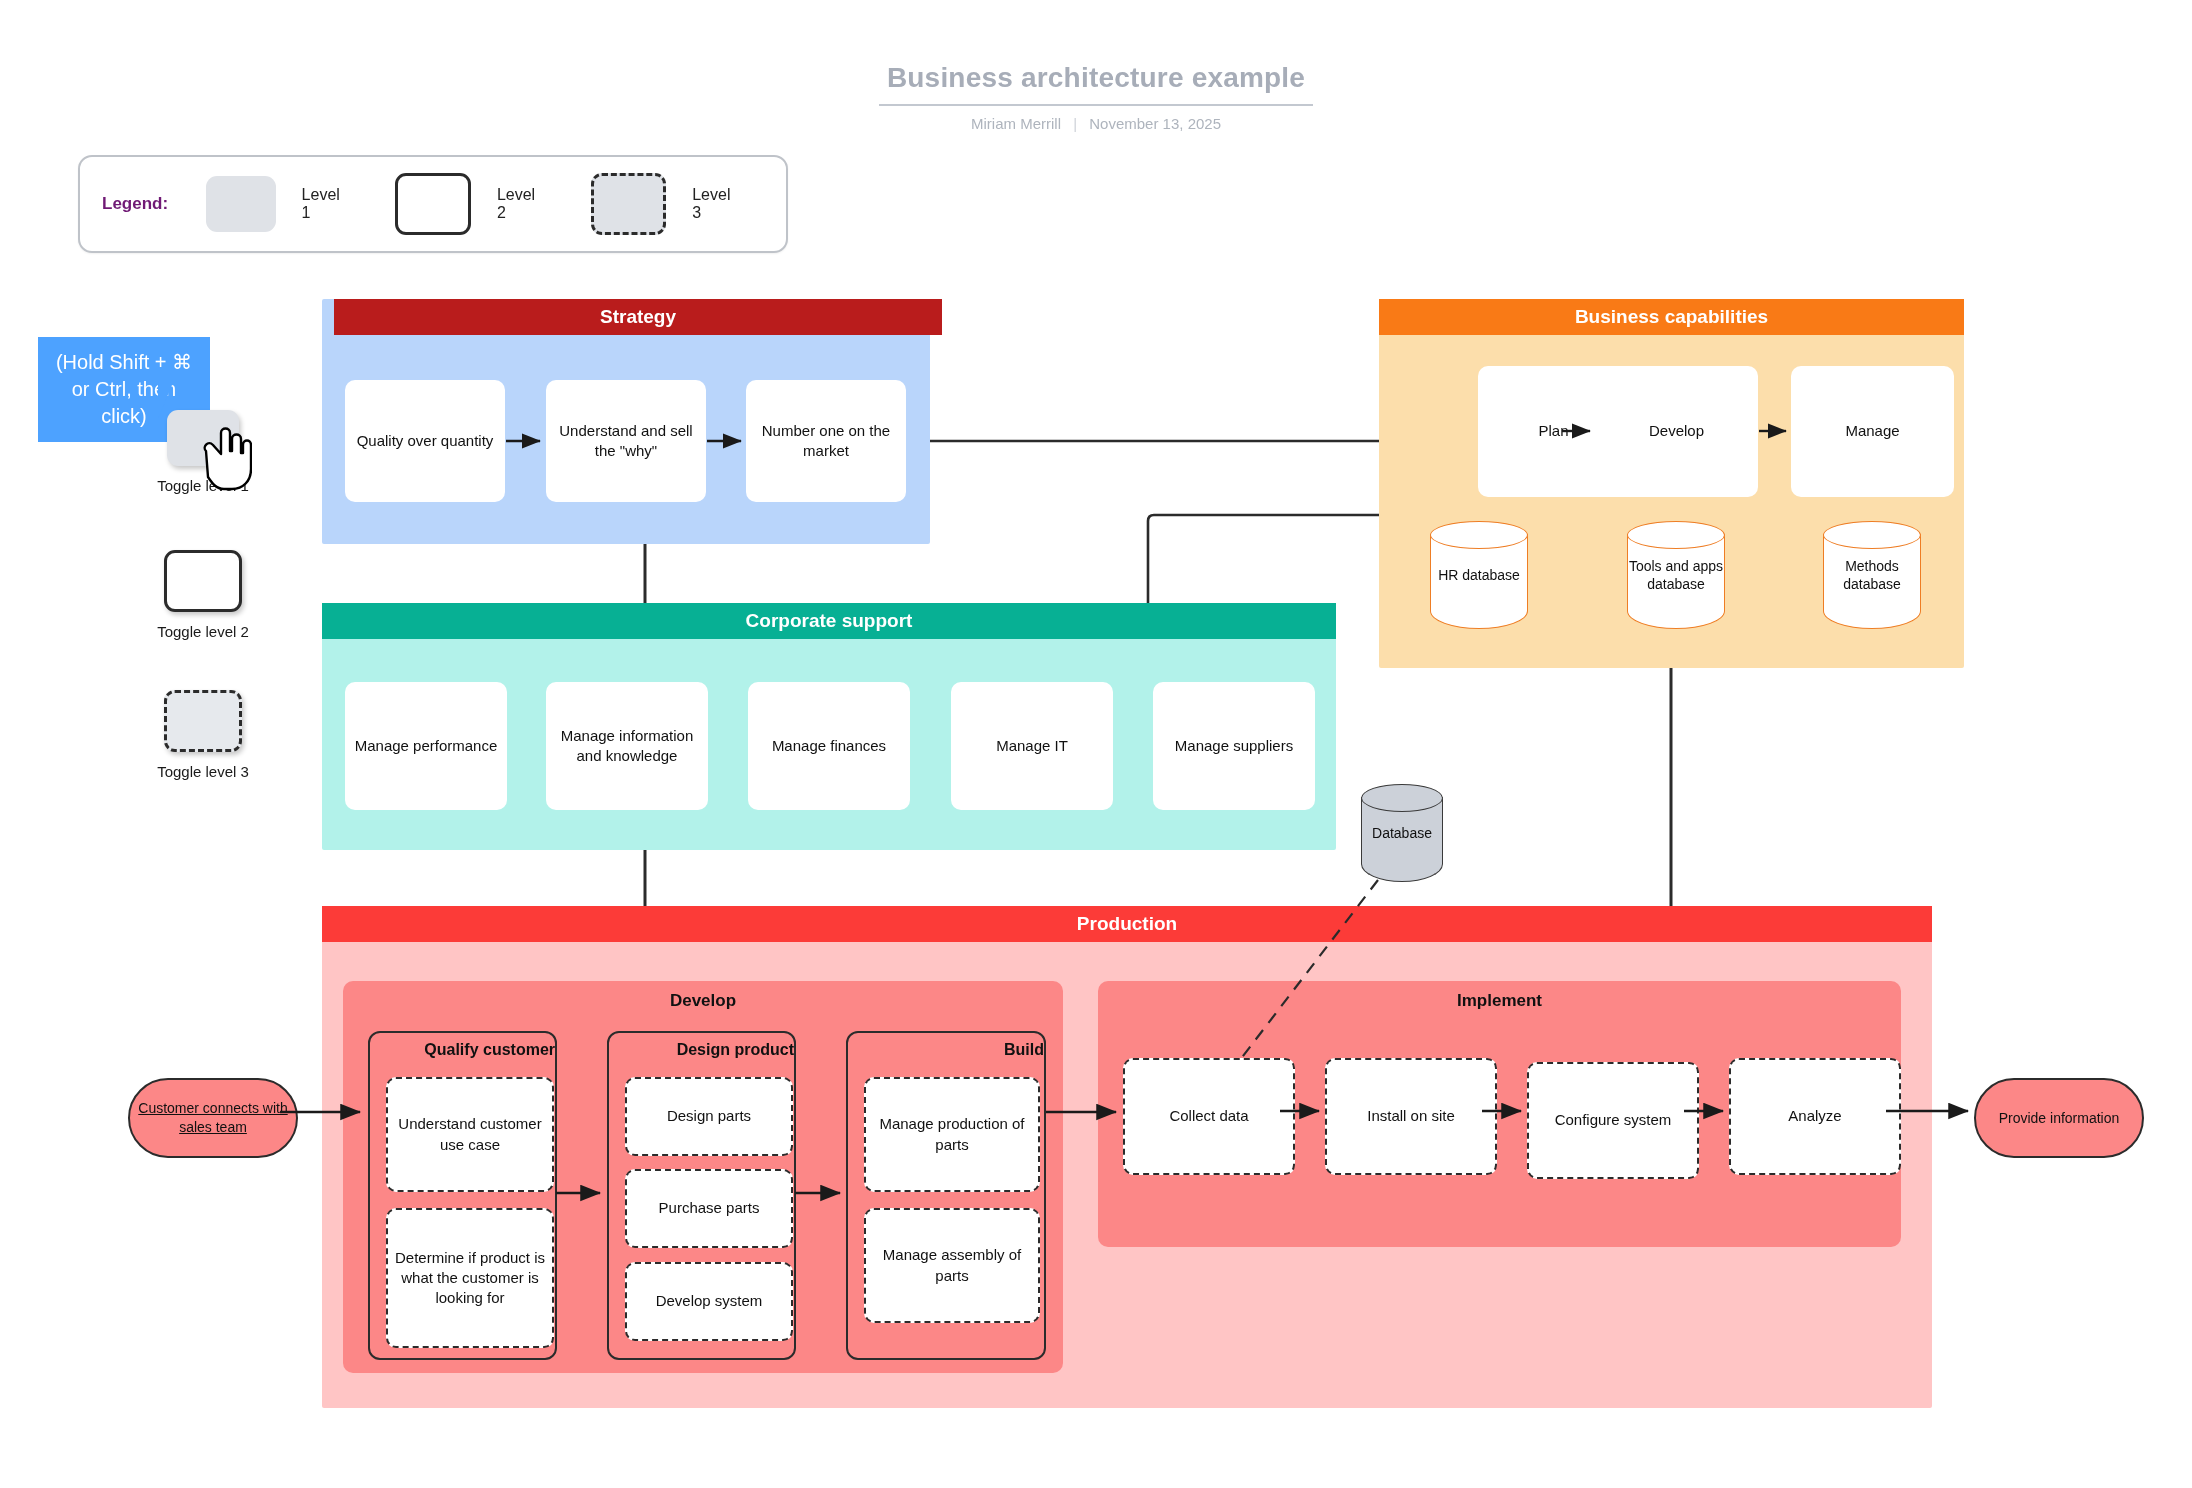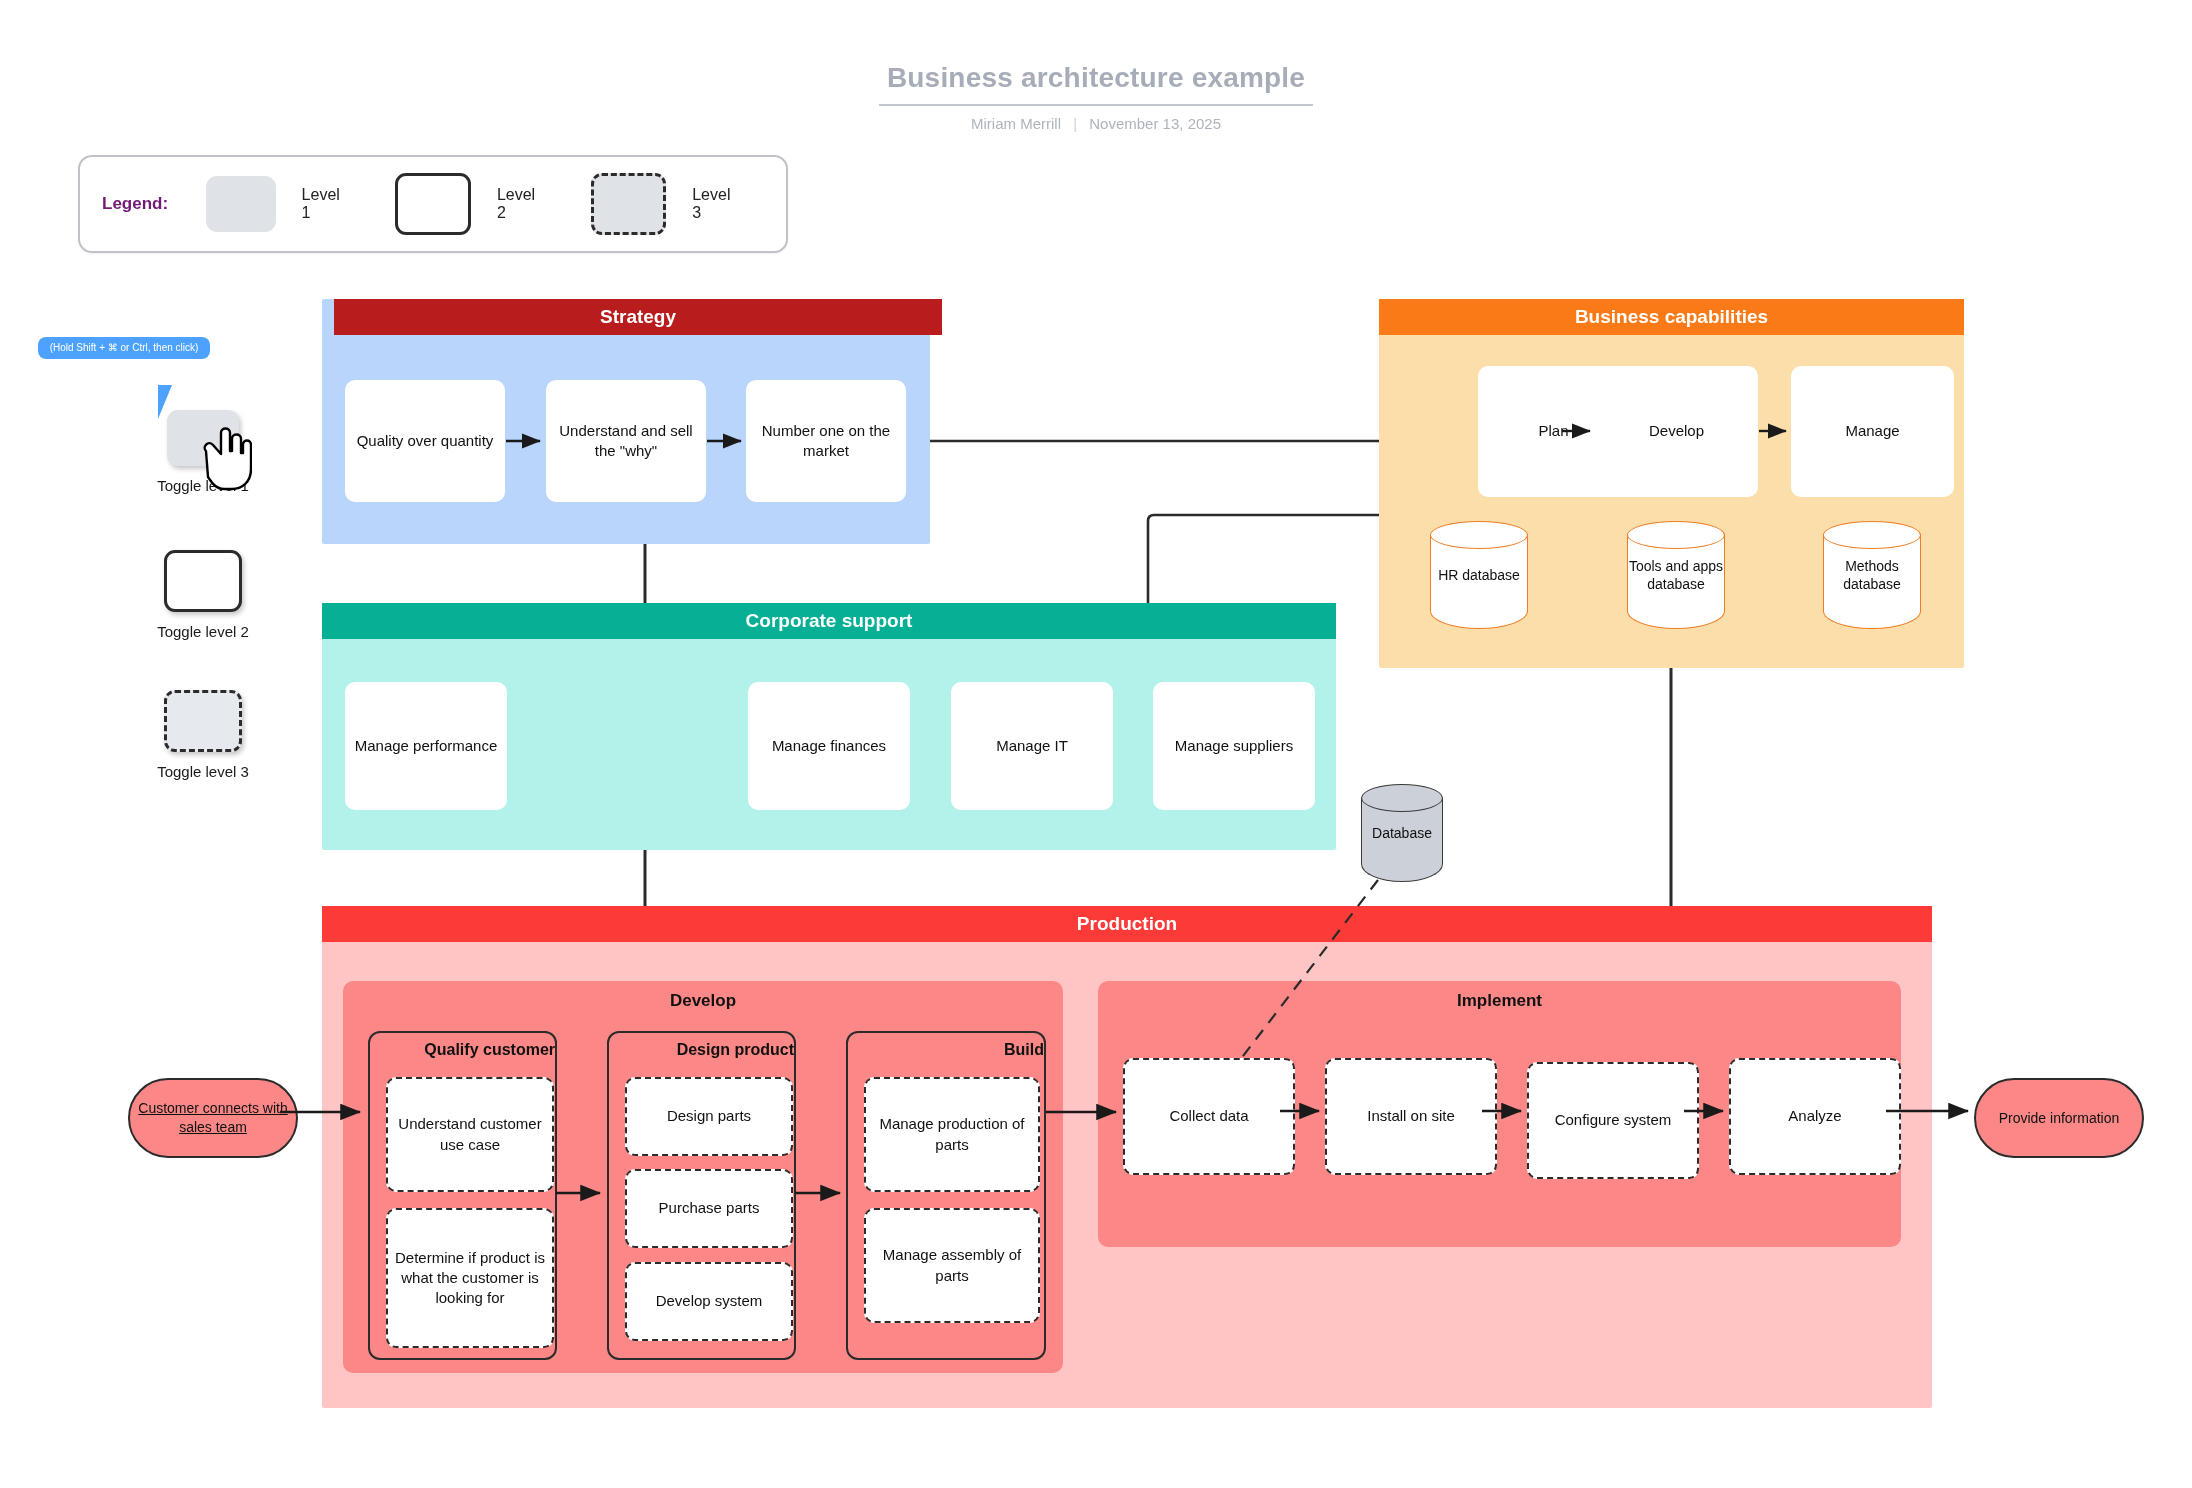--- a/index.html
+++ b/index.html
@@ -70,23 +70,23 @@
     box-shadow: 2px 3px 5px rgba(0,0,0,.22);
   }
   .toggle-box.l1 { background: #dfe2e7; }
   .toggle-box.l2 { background: #fff; border: 3px solid #2b2b2b; }
   .toggle-box.l3 { background: #e6e9ed; border: 3px dashed #2b2b2b; }
   .toggle-cap { font-size: 15px; color: #1a1a1a; line-height: 1.35; }
 
   #tooltip {
     left: 38px; top: 337px; width: 172px;
     background: #4da2ff; color: #fff;
-    border-radius: 8px;
-    padding: 4px 10px;
-    font-size: 10px; line-height: 1.35;
+    border-radius: 0;
+    padding: 12px 10px;
+    font-size: 20px; line-height: 1.35;
     text-align: center;
   }
   #tooltip-tail {
     left: 158px; top: 385px;
     width: 0; height: 0;
     border-left: 14px solid #4da2ff;
     border-bottom: 34px solid transparent;
   }
   #cursor-hand { left: 196px; top: 425px; width: 56px; height: 66px; }
 
@@ -240,20 +240,21 @@
   <div class="cyl" style="left:1823px; top:521px; width:98px; height:108px;">
     <div class="body"></div>
     <div class="top"></div>
     <div class="lbl">Methods database</div>
   </div>
 
   <div class="abs group" style="left:322px; top:603px; width:1014px; height:247px; background:#b2f2ea;">
     <div class="group-head" style="background:#07b094;">Corporate support</div>
   </div>
   <div class="abs card" style="left:345px; top:682px; width:162px; height:128px;">Manage performance</div>
+  <div class="abs card" style="left:546px; top:682px; width:162px; height:128px;">Manage information and knowledge</div>
   <div class="abs card" style="left:748px; top:682px; width:162px; height:128px;">Manage finances</div>
   <div class="abs card" style="left:951px; top:682px; width:162px; height:128px;">Manage IT</div>
   <div class="abs card" style="left:1153px; top:682px; width:162px; height:128px;">Manage suppliers</div>
 
   <div class="cyl gray" style="left:1361px; top:784px; width:82px; height:98px;">
     <div class="body"></div>
     <div class="top"></div>
     <div class="lbl">Database</div>
   </div>
 

